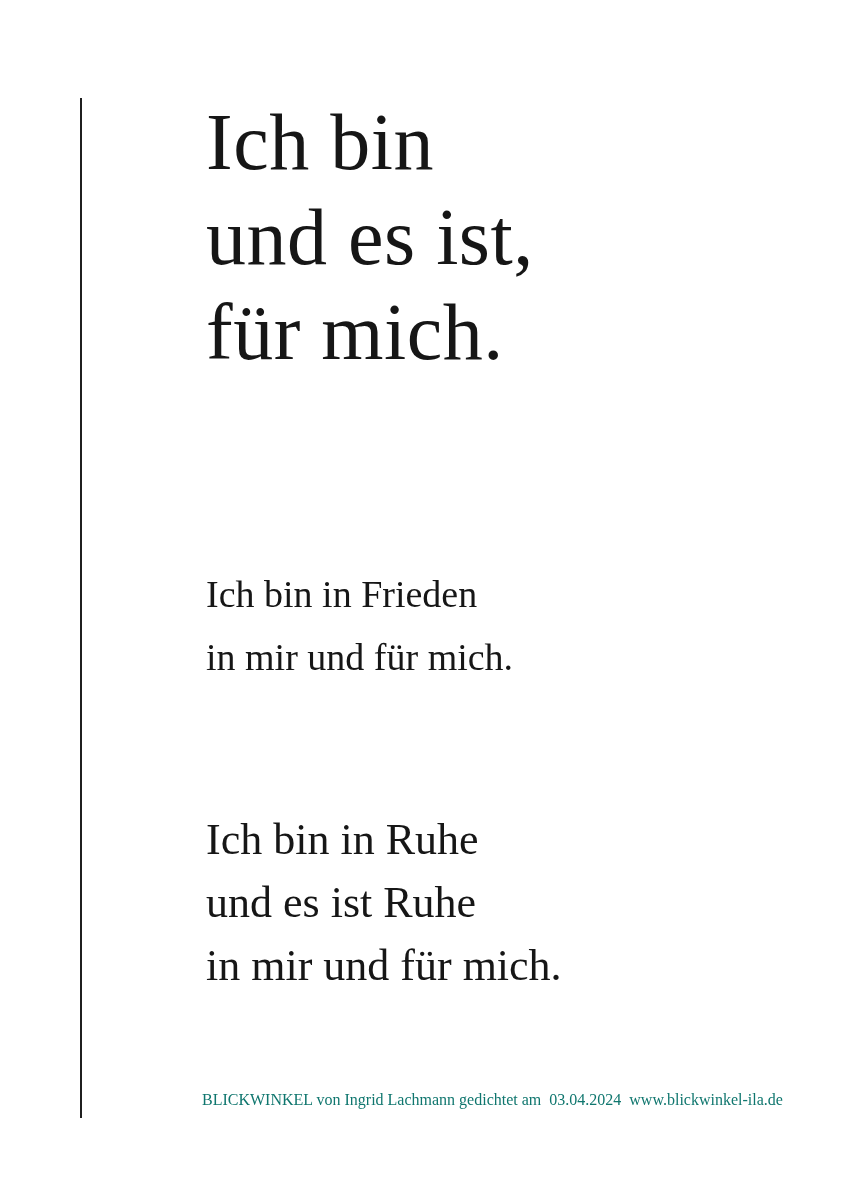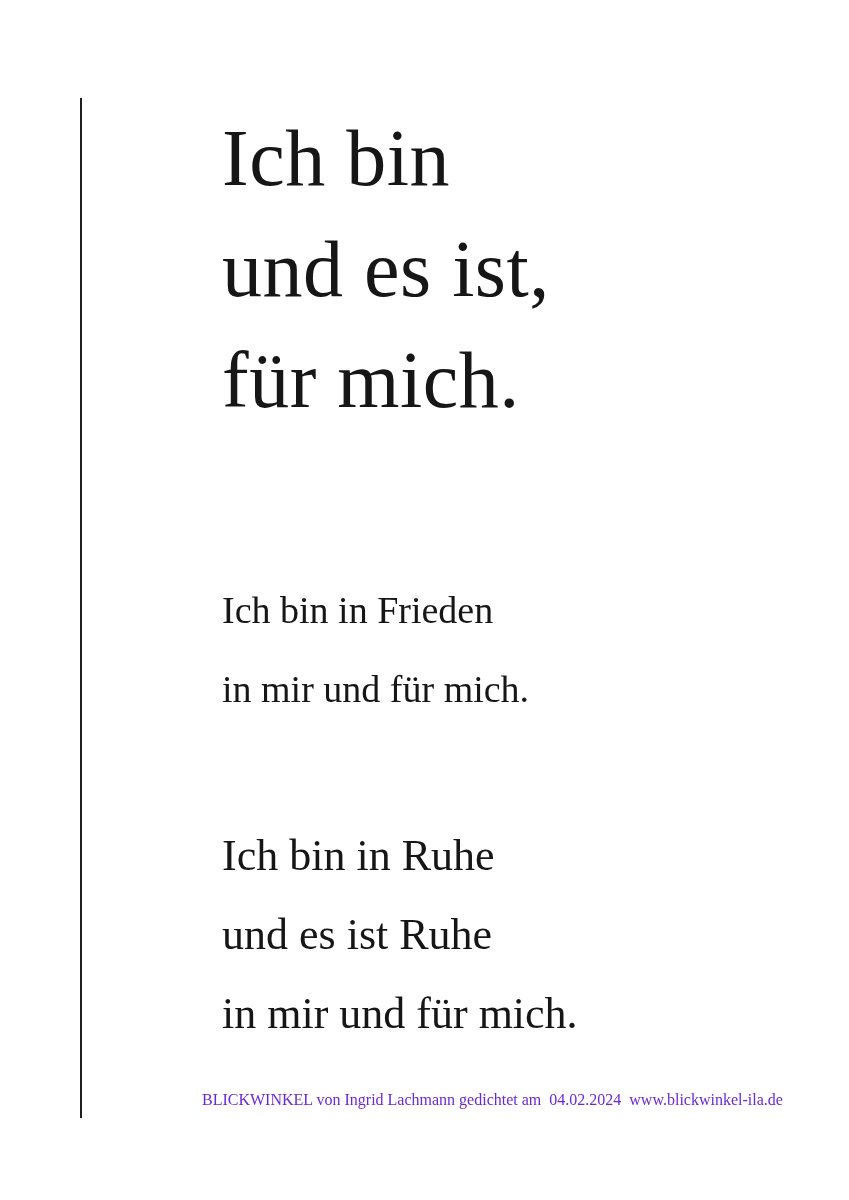--- a/index.html
+++ b/index.html
@@ -23,21 +23,21 @@
     width: 2px;
     height: 1020px;
     background: #1f1f1f;
   }
   .stanza {
     position: absolute;
     left: 206px;
     margin: 0;
   }
   .stanza p {
-    margin: 16px;
+    margin: 0;
     padding: 0;
     white-space: pre;
   }
   .stanza-1 {
     top: 95px;
     font-size: 80px;
     line-height: 95px;
     letter-spacing: 0.5px;
   }
   .stanza-2 {
@@ -52,21 +52,21 @@
   }
   .footer {
     position: absolute;
     left: 202px;
     top: 1090px;
     font-size: 16px;
     line-height: 20px;
     display: flex;
     gap: 8px;
     white-space: pre;
-    color: #6d28d9;
+    color: #0f766e;
   }
 </style>
 </head>
 <body>
 
 <div class="page">
 
   <div class="vline"></div>
 
   <main>
@@ -85,17 +85,17 @@
     <section class="stanza stanza-3">
       <p>Ich bin in Ruhe</p>
       <p>und es ist Ruhe</p>
       <p>in mir und für mich.</p>
     </section>
 
   </main>
 
   <footer class="footer">
     <span>BLICKWINKEL von Ingrid Lachmann gedichtet am</span>
-    <span>04.02.2024</span>
+    <span>03.04.2024</span>
     <span>www.blickwinkel-ila.de</span>
   </footer>
 
 </div>
 
 </body></html>

